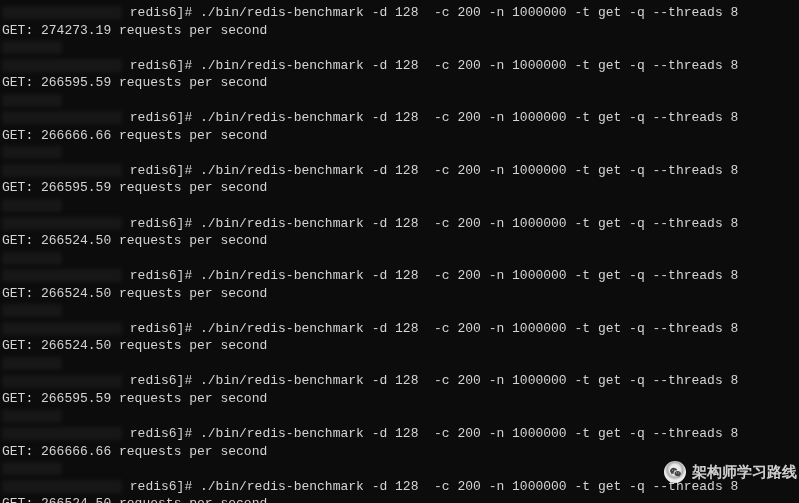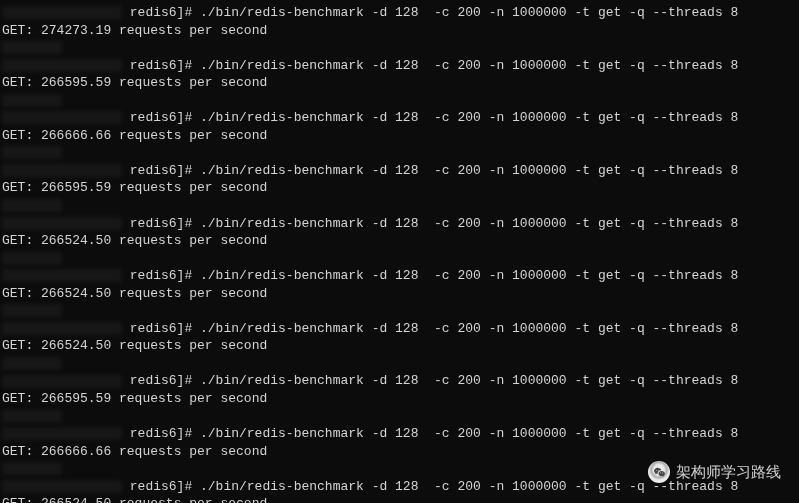--- a/index.html
+++ b/index.html
@@ -27,29 +27,30 @@
     height: 13px;
     vertical-align: middle;
     background: #1a1a1a;
     filter: blur(2px);
     opacity: 0.8;
   }
   .r1 { width: 60px; }
   .r2 { width: 120px; }
   .watermark {
     position: absolute;
-    right: 18px;
+    right: 2px;
     bottom: 20px;
     color: #e0e0e0;
     font-family: "PingFang SC","Microsoft YaHei",sans-serif;
     font-size: 15px;
     display: flex;
     align-items: center;
     gap: 6px;
     opacity: 0.92;
+    font-weight: bold;
   }
   .wm-icon {
     width: 22px;
     height: 22px;
     border-radius: 50%;
     background: radial-gradient(circle at 50% 40%, #fff 0%, #fff 30%, #bbb 45%, #fff 60%);
     display:flex;align-items:center;justify-content:center;
   }
   .wm-icon svg { width:13px;height:13px; }
 </style>

